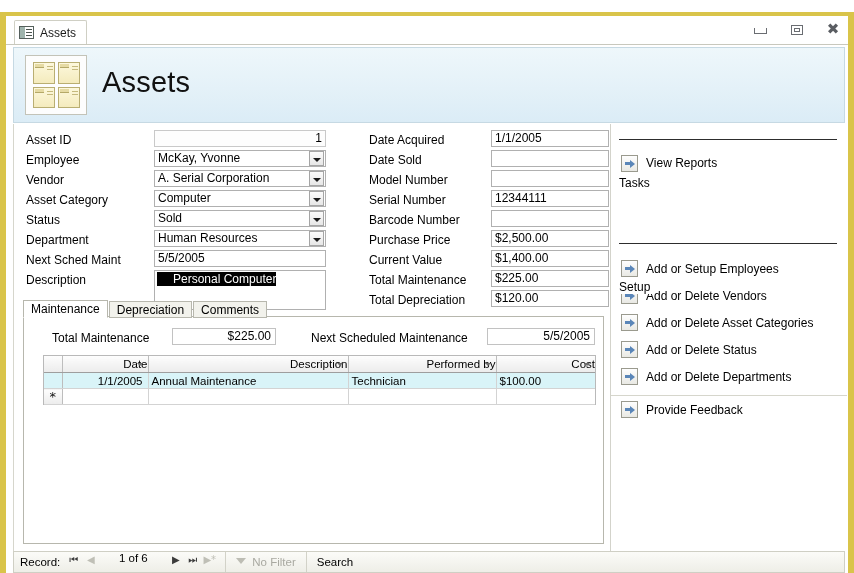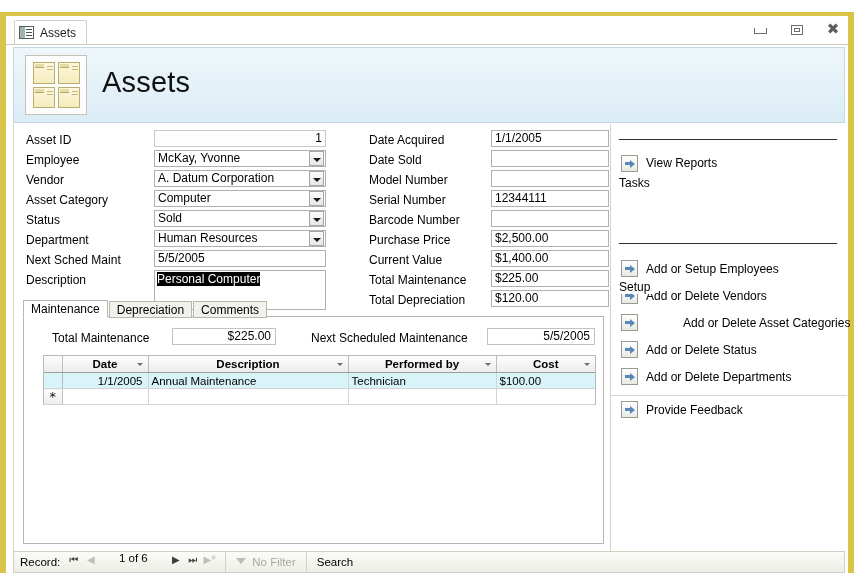--- a/index.html
+++ b/index.html
@@ -235,20 +235,21 @@
     content: "";
     position: absolute;
     left: 3px; top: 6px;
     border-left: 4px solid transparent;
     border-right: 4px solid transparent;
     border-top: 4px solid #1a1a1a;
   }
   .sel-text {
     background: #000000;
     color: #ffffff;
+    padding-left: 16px;
   }
 
   
   #col-left .fctl { left: 128px; width: 172px; }
   #col-left .combo-arrow { right: -1px; top: -1px; }
 
   
   #col-mid .fctl { left: 122px; width: 118px; }
 
   #desc-box {
@@ -346,24 +347,25 @@
     border-collapse: collapse;
     width: 100%;
     font-size: 11.5px;
     table-layout: fixed;
   }
   #dsheet-table th {
     background: linear-gradient(to bottom, #fdfdfd, #ececec);
     border-right: 1px solid #bdbdbd;
     border-bottom: 1px solid #9e9e9e;
     height: 16px;
-    font-weight: bold;
+    font-weight: normal;
     font-size: 11.5px;
     position: relative;
     padding: 0;
+    text-align: right;
   }
   #dsheet-table th .hdr-arrow {
     position: absolute;
     right: 5px; top: 7px;
     border-left: 3px solid transparent;
     border-right: 3px solid transparent;
     border-top: 3px solid #6d6d6d;
   }
   #dsheet-table td {
     border-right: 1px solid #d3d3d3;
@@ -572,21 +574,21 @@
         </div>
 
         <div class="frow">
           <span class="flabel">Employee</span>
           <span class="fctl combo">McKay, Yvonne</span>
           <span class="combo-arrow" style="left:283px;top:1px;"></span>
         </div>
 
         <div class="frow">
           <span class="flabel">Vendor</span>
-          <span class="fctl combo">A. Datum Corporation</span>
+          <span class="fctl combo">A. Serial Corporation</span>
           <span class="combo-arrow" style="left:283px;top:1px;"></span>
         </div>
 
         <div class="frow">
           <span class="flabel">Asset Category</span>
           <span class="fctl combo">Computer</span>
           <span class="combo-arrow" style="left:283px;top:1px;"></span>
         </div>
 
         <div class="frow">
@@ -739,21 +741,21 @@
           </div>
           <div class="slist">
             <div class="sitem" style="height:27px;">
               <span class="sicon"></span>
               <span class="slabel">Add or Setup Employees</span>
             </div>
             <div class="sitem" style="height:27px;">
               <span class="sicon"></span>
               <span class="slabel">Add or Delete Vendors</span>
             </div>
-            <div class="sitem" style="height:27px;gap:37px;">
+            <div class="sitem" style="height:27px;">
               <span class="sicon"></span>
               <span class="slabel">Add or Delete Asset Categories</span>
             </div>
             <div class="sitem" style="height:27px;">
               <span class="sicon"></span>
               <span class="slabel">Add or Delete Status</span>
             </div>
             <div class="sitem" style="height:27px;">
               <span class="sicon"></span>
               <span class="slabel">Add or Delete Departments</span>

